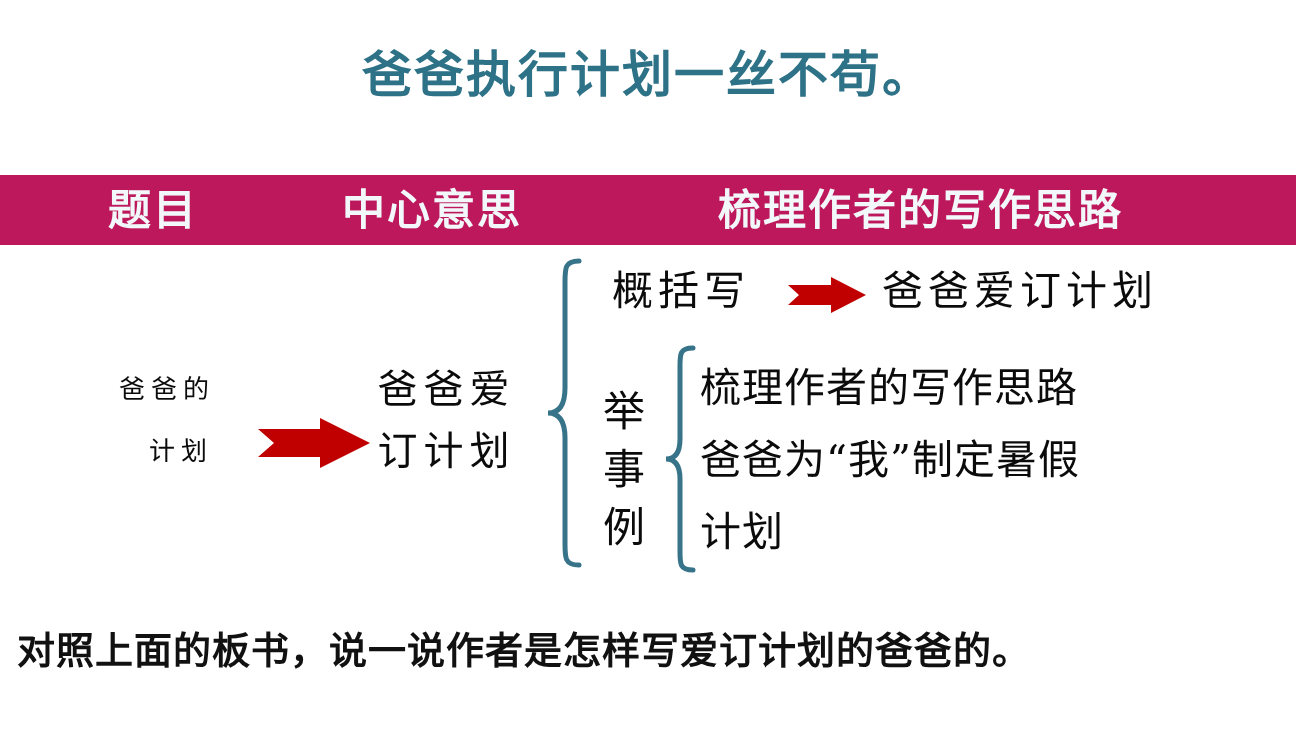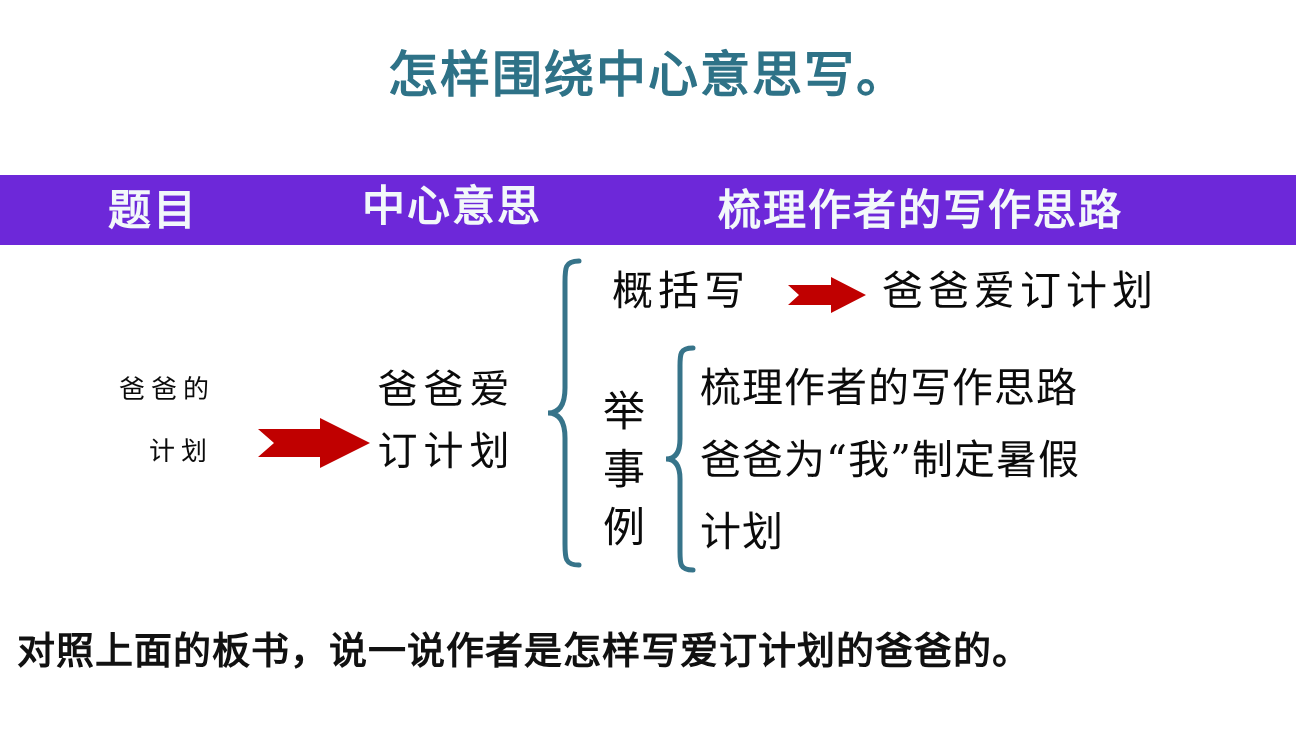--- a/index.html
+++ b/index.html
@@ -37,36 +37,36 @@
     white-space: nowrap;
   }
 
   
   .header-bar {
     position: absolute;
     left: 0;
     top: 175px;
     width: 1296px;
     height: 70px;
-    background: #6d28d9;
+    background: #be185d;
   }
   .header-cell {
     position: absolute;
     top: 0;
     height: 70px;
     line-height: 70px;
     color: #f2f8fa;
     font-size: 43px;
     font-weight: bold;
     letter-spacing: 2px;
     white-space: nowrap;
     font-family: "DejaVu Sans", "Liberation Sans", sans-serif;
   }
   .hc-1 { left: 108px; }
-  .hc-2 { left: 362px; font-family: Liberation Mono, monospace; }
+  .hc-2 { left: 342px; }
   .hc-3 { left: 718px; }
 
   
   .kai {
     font-family: "DejaVu Serif", "Liberation Serif", serif;
     color: #0b0b0b;
     white-space: nowrap;
   }
 
   
@@ -168,21 +168,21 @@
     letter-spacing: 1px;
     white-space: nowrap;
     font-family: "DejaVu Sans", "Liberation Sans", sans-serif;
   }
 </style>
 </head>
 <body>
 
 <div id="slide">
 
-  <div class="slide-title">怎样围绕中心意思写。</div>
+  <div class="slide-title">爸爸执行计划一丝不苟。</div>
 
   <div class="header-bar">
     <div class="header-cell hc-1">题目</div>
     <div class="header-cell hc-2">中心意思</div>
     <div class="header-cell hc-3">梳理作者的写作思路</div>
   </div>
 
   <div class="col1 kai">
     <div class="line">爸爸的</div>
     <div class="line indent">计划</div>

